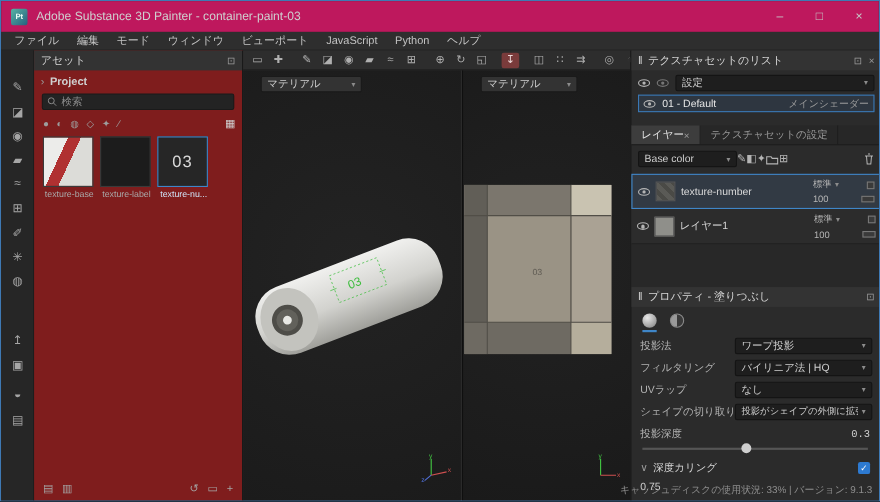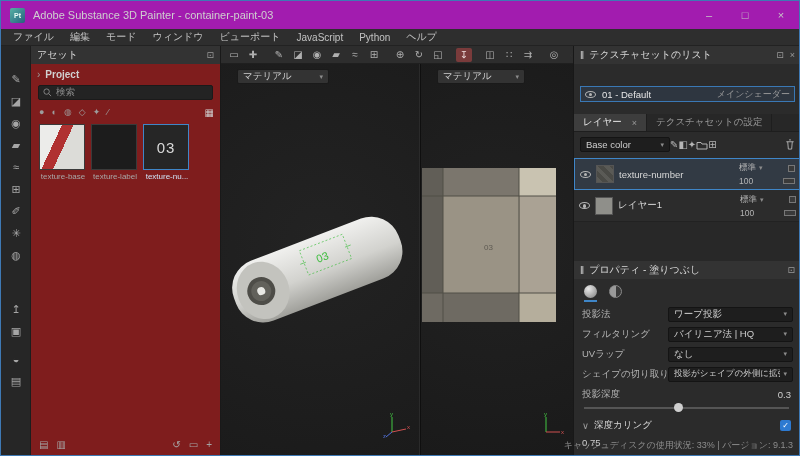--- a/index.html
+++ b/index.html
@@ -1,20 +1,20 @@
 <!DOCTYPE html>
 <html><head>
 <meta charset="utf-8">
 <style>
   *{margin:0;padding:0;box-sizing:border-box;font-family:"Liberation Sans","DejaVu Sans",sans-serif;}
   html,body{width:800px;height:456px;background:#111;overflow:hidden;}
   #window{position:relative;width:800px;height:456px;background:#2a2a2a;border:1px solid #3e79b4;overflow:hidden;}
 
   
-  #titlebar{position:absolute;top:0;left:0;right:0;height:28px;background:#a21caf;display:flex;align-items:center;}
+  #titlebar{position:absolute;top:0;left:0;right:0;height:28px;background:#be185d;display:flex;align-items:center;}
   .app-icon{width:15px;height:15px;margin-left:9px;border-radius:2px;background:linear-gradient(135deg,#57b3a4,#25607f);color:#eafff7;font-size:7px;font-weight:bold;display:flex;align-items:center;justify-content:center;}
   .tb-title{margin-left:8px;font-size:11px;color:#cfcfcf;}
   .win-controls{margin-left:auto;display:flex;height:100%;}
   .win-btn{width:36px;height:100%;display:flex;align-items:center;justify-content:center;color:#c6c6c6;font-size:11px;}
 
   
   #menubar{position:absolute;top:28px;left:0;right:0;height:17px;background:#2e2e2e;border-bottom:1px solid #222;display:flex;align-items:center;padding-left:4px;}
   .menu-item{padding:0 8px;font-size:10px;color:#c3c3c3;white-space:nowrap;}
 
   
@@ -54,21 +54,21 @@
   .gizmo{position:absolute;right:8px;bottom:16px;}
 
   
   #rightpanel{position:absolute;left:572px;top:45px;width:228px;bottom:0;background:#2b2b2b;border-left:1px solid #181818;}
   .rp-header{position:absolute;left:0;right:0;height:18px;background:#333;display:flex;align-items:center;gap:5px;padding:0 6px;color:#d8d8d8;font-size:10px;}
   .rp-setrow{position:absolute;top:21px;left:6px;right:6px;height:16px;display:flex;align-items:center;gap:6px;}
   .rp-default{position:absolute;top:40px;left:6px;right:6px;height:16px;display:flex;align-items:center;gap:6px;border:1px solid #3a78b5;background:#2e3640;padding:0 4px;}
   .rp-default .setname{font-size:9.5px;color:#e6e6e6;}
   .rp-default .shader{margin-left:auto;font-size:9px;color:#9a9a9a;}
   .rp-tabs{position:absolute;top:68px;left:0;right:0;height:18px;display:flex;background:#272727;border-bottom:1px solid #1e1e1e;}
-  .tab{display:flex;align-items:center;gap:10px;padding:0 9px;font-size:9.5px;color:#9a9a9a;border-right:1px solid #1e1e1e;}
+  .tab{display:flex;align-items:center;gap:0;padding:0 9px;font-size:9.5px;color:#9a9a9a;border-right:1px solid #1e1e1e;}
   .tab.active{background:#3d3d3d;color:#e5e5e5;}
   .tab .x{font-size:9px;color:#9a9a9a;}
   .rp-tools{position:absolute;top:90px;left:6px;right:6px;height:17px;display:flex;align-items:center;gap:0;color:#b5b5b5;font-size:10px;}
   .rp-layersbg{position:absolute;top:112px;left:0;right:0;height:103px;background:#282828;}
   .layer-row{height:32px;display:flex;align-items:center;gap:5px;padding:0 5px;background:#2c2c2c;border-bottom:1px solid #222;}
   .layer-row.selected{border:1px solid #3f86c8;background:#323a44;}
   .layer-thumb{width:18px;height:18px;border:1px solid #555;flex-shrink:0;}
   .lt1{background:repeating-linear-gradient(45deg,#5a5a56 0 4px,#4a4a46 4px 8px);}
   .lt2{background:#8f8f8a;}
   .layer-name{font-size:9.5px;color:#d8d8d8;flex:1;overflow:hidden;white-space:nowrap;}
@@ -82,21 +82,21 @@
   .mode1-wrap{display:flex;flex-direction:column;align-items:center;gap:2px;}
   .mode1-underline{width:13px;height:2px;background:#3f86c8;}
   .mode2{width:13px;height:13px;border-radius:50%;border:1px solid #8a8a8a;background:linear-gradient(90deg,#9a9a9a 50%,#3a3a3a 50%);}
   .prop-row{position:absolute;left:8px;right:8px;height:16px;display:flex;align-items:center;}
   .prop-label{font-size:9.5px;color:#b4b4b4;width:86px;flex-shrink:0;white-space:nowrap;overflow:hidden;}
   .dd{background:#1e1e1e;border:1px solid #141414;border-radius:2px;color:#cfcfcf;font-size:9.5px;display:flex;align-items:center;padding:0 5px;height:15px;overflow:hidden;}
   .dd .val{white-space:nowrap;overflow:hidden;}
   .prop-row .dd{flex:1;}
   .chev{font-size:7px;color:#8c8c8c;margin-left:auto;padding-left:3px;}
   .depth-row{position:absolute;left:8px;right:10px;top:341px;height:14px;display:flex;align-items:center;font-size:9.5px;color:#b4b4b4;}
-  .depth-row .num{margin-left:auto;color:#cfcfcf;}
+  .depth-row .num{margin-left:auto;color:#cfcfcf;font-family:Liberation Mono, monospace;}
   .slider{position:absolute;left:10px;right:12px;top:357px;height:9px;}
   .slider .track{position:absolute;top:4px;left:0;right:0;height:2px;background:#555;}
   .slider .thumbdot{position:absolute;top:0;left:44%;width:9px;height:9px;border-radius:50%;background:#cfcfcf;}
   .culling{position:absolute;left:8px;right:10px;top:372px;height:14px;display:flex;align-items:center;gap:5px;font-size:9.5px;color:#d8d8d8;}
   .checkbox{width:11px;height:11px;background:#2d7ad1;border-radius:2px;color:#fff;font-size:8px;display:flex;align-items:center;justify-content:center;margin-left:auto;}
   .cullval{position:absolute;left:8px;right:0;top:389px;height:14px;display:flex;align-items:center;font-size:9.5px;color:#cfcfcf;}
 
   #statusbar{position:absolute;right:6px;bottom:3px;font-size:9px;color:#8d8d8d;}
 
   .eye{width:11px;height:7px;border:1px solid #b5b5b5;border-radius:50%;position:relative;display:inline-block;flex-shrink:0;}
@@ -288,20 +288,28 @@
   <div id="rightpanel">
     <div class="rp-header">
       <span>‖</span>
       <span>テクスチャセットのリスト</span>
       <span class="ph-icons">
         <span>⊡</span>
         <span>×</span>
       </span>
     </div>
 
+    <div class="rp-setrow">
+      <span class="eye"></span>
+      <span class="eye dim"></span>
+      <span class="dd" style="flex:1">
+        <span class="val">設定</span>
+        <span class="chev">▾</span>
+      </span>
+    </div>
 
     <div class="rp-default">
       <span class="eye"></span>
       <span class="setname">01 - Default</span>
       <span class="shader">メインシェーダー</span>
     </div>
 
     <div class="rp-tabs">
       <span class="tab active">
         <span>レイヤー</span>

